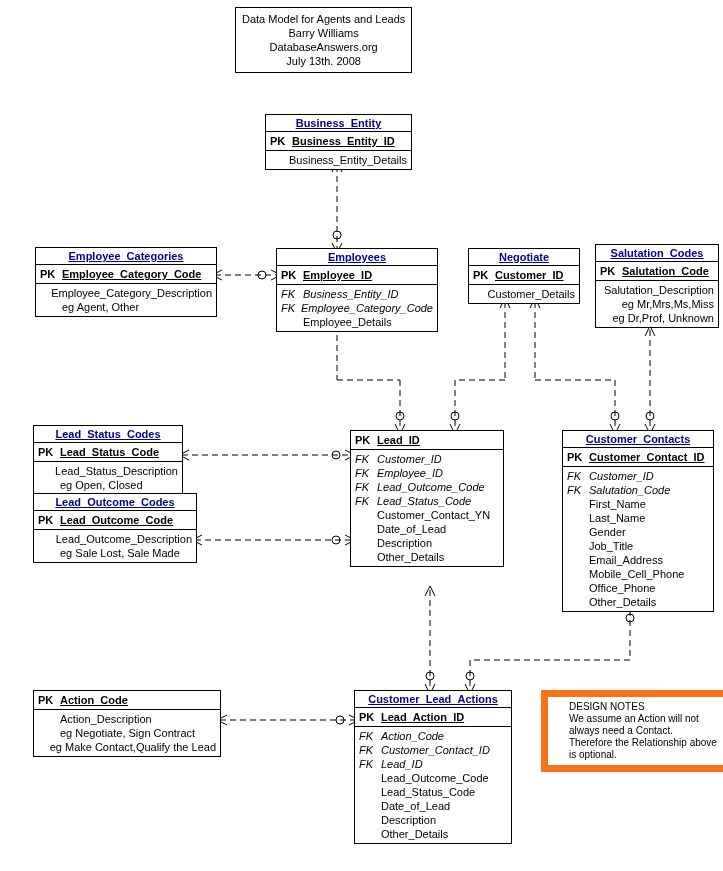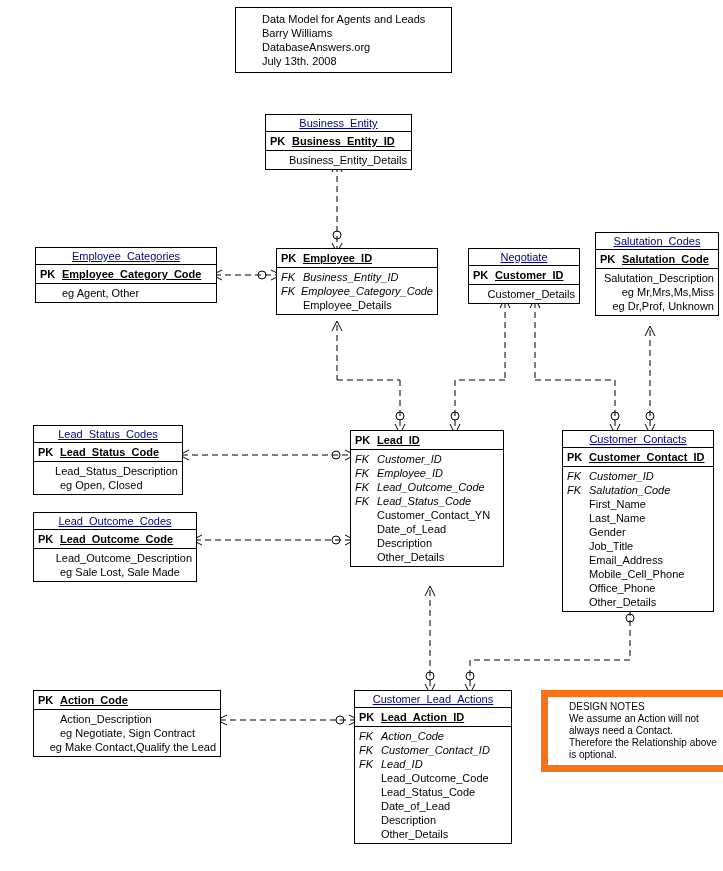--- a/index.html
+++ b/index.html
@@ -1,25 +1,25 @@
 <!DOCTYPE html>
 <html><head>
 <meta charset="utf-8">
 <style>
 body{margin:0;font-family:Arial,Helvetica,sans-serif;font-size:11px;background:#fff;width:723px;height:871px;position:relative;overflow:hidden}
 .box{position:absolute;border:1px solid #000;background:#fff}
-.title{color:#00008b;font-weight:normal;text-align:center;padding:2px 6px;border-bottom:1px solid #000;text-decoration:underline}
+.title{color:#00008b;font-weight:bold;text-align:center;padding:2px 6px;border-bottom:1px solid #000;text-decoration:underline}
 .attrs{padding:2px 0}
 .row{display:flex;padding:0 4px;line-height:14px}
 .kcol{width:22px;text-align:left;font-weight:bold}
 .acol{flex:1;white-space:nowrap}
 .pk .acol{font-weight:bold;text-decoration:underline}
 .fk .acol{font-style:italic}
 .sep{border-top:1px solid #000;margin:2px 0}
-.info{position:absolute;border:1px solid #000;padding:4px 26px;text-align:left;line-height:14px;background:#fff}
+.info{position:absolute;border:1px solid #000;padding:4px 6px;text-align:center;line-height:14px;background:#fff}
 .note{position:absolute;border:7px solid #f97316;padding:4px 21px;font-size:10px;line-height:12px;width:160px;background:#fff}
 svg{position:absolute;left:0;top:0;pointer-events:none}
 </style>
 </head>
 <body>
 
 <svg width="723" height="871">
   <line x1="337" y1="166" x2="337" y2="248" stroke="#000" stroke-dasharray="6,4"></line>
   <path d="M332 172 L337 162 L342 172" fill="none" stroke="#000"></path>
   <circle cx="337" cy="235" r="4" fill="none" stroke="#000"></circle>
@@ -99,26 +99,31 @@
 <div class="box" style="left:35px;top:247px;width:180px">
   <div class="title">Employee_Categories</div>
   <div class="attrs">
     <div class="row pk">
         <div class="kcol">PK</div>
         <div class="acol">Employee_Category_Code</div>
       </div>
     <div class="sep"></div>
     <div class="row">
         <div class="kcol"></div>
+        <div class="acol">Employee_Category_Description</div>
+      </div>
+    <div class="row">
+        <div class="kcol"></div>
         <div class="acol">eg Agent, Other</div>
       </div>
   </div>
 </div>
 
 <div class="box" style="left:276px;top:248px;width:160px">
+  <div class="title">Employees</div>
   <div class="attrs">
     <div class="row pk">
         <div class="kcol">PK</div>
         <div class="acol">Employee_ID</div>
       </div>
     <div class="sep"></div>
     <div class="row fk">
         <div class="kcol" style="font-style:italic;font-weight:normal">FK</div>
         <div class="acol">Business_Entity_ID</div>
       </div>
@@ -141,21 +146,21 @@
         <div class="acol">Customer_ID</div>
       </div>
     <div class="sep"></div>
     <div class="row">
         <div class="kcol"></div>
         <div class="acol">Customer_Details</div>
       </div>
   </div>
 </div>
 
-<div class="box" style="left:595px;top:232px;width:122px">
+<div class="box" style="left:595px;top:244px;width:122px">
   <div class="title">Salutation_Codes</div>
   <div class="attrs">
     <div class="row pk">
         <div class="kcol">PK</div>
         <div class="acol">Salutation_Code</div>
       </div>
     <div class="sep"></div>
     <div class="row">
         <div class="kcol"></div>
         <div class="acol">Salutation_Description</div>
@@ -183,21 +188,21 @@
         <div class="kcol"></div>
         <div class="acol">Lead_Status_Description</div>
       </div>
     <div class="row">
         <div class="kcol"></div>
         <div class="acol">eg Open, Closed</div>
       </div>
   </div>
 </div>
 
-<div class="box" style="left:33px;top:512px;width:162px">
+<div class="box" style="left:33px;top:493px;width:162px">
   <div class="title">Lead_Outcome_Codes</div>
   <div class="attrs">
     <div class="row pk">
         <div class="kcol">PK</div>
         <div class="acol">Lead_Outcome_Code</div>
       </div>
     <div class="sep"></div>
     <div class="row">
         <div class="kcol"></div>
         <div class="acol">Lead_Outcome_Description</div>

